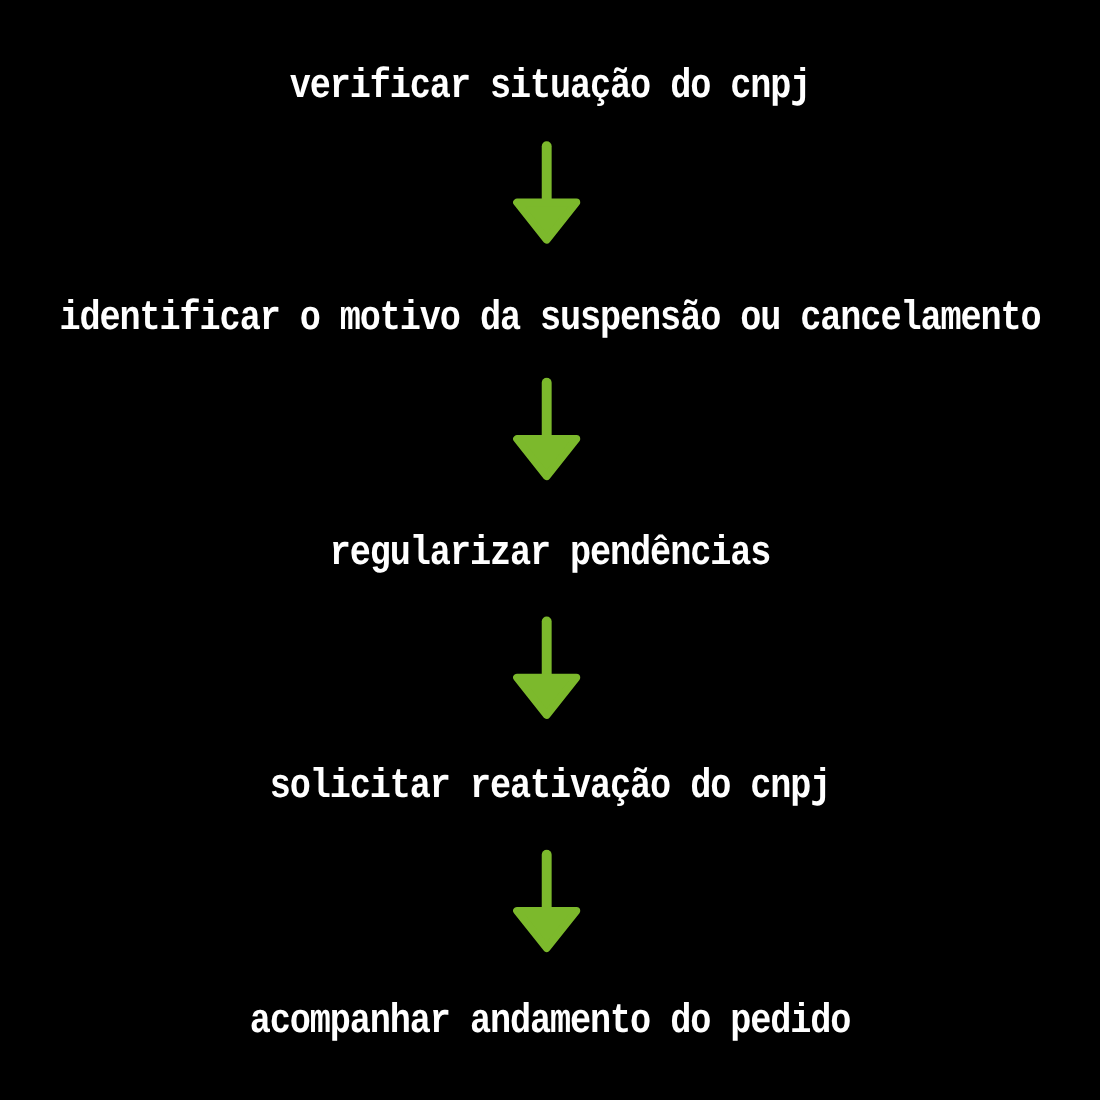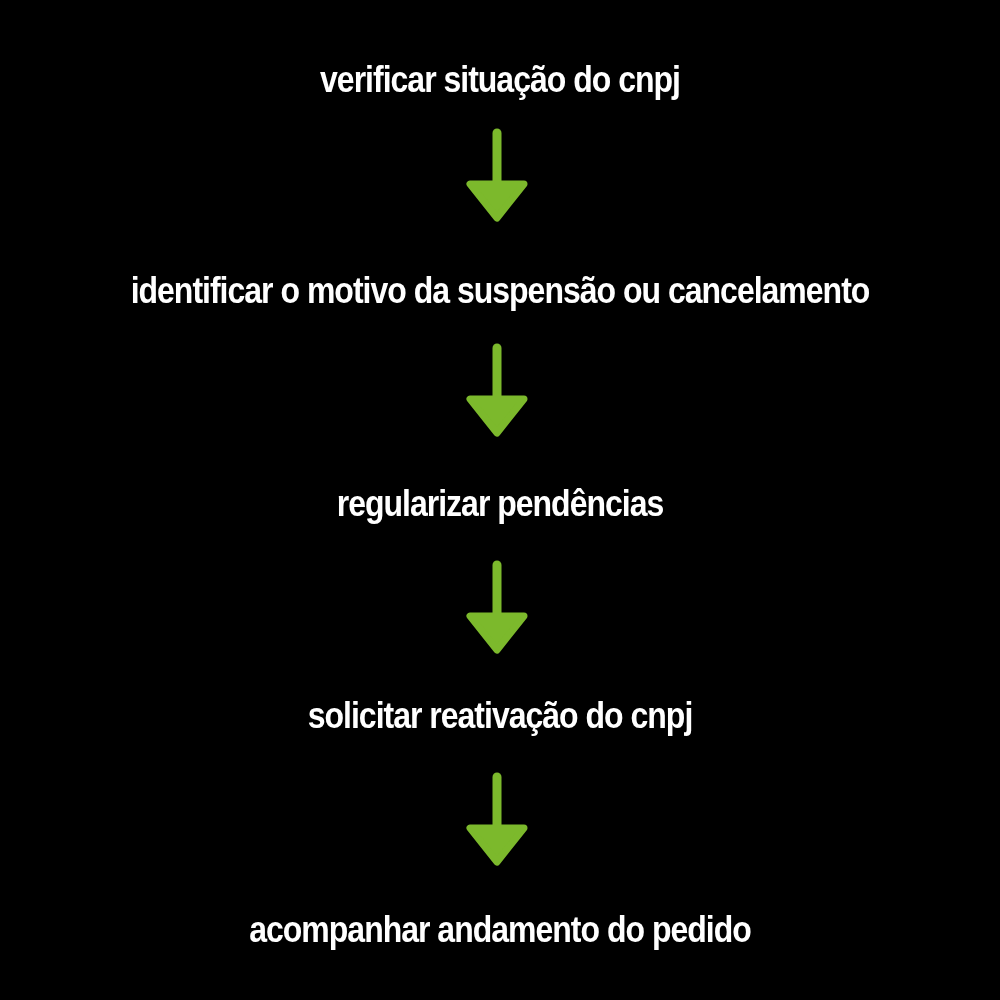--- a/index.html
+++ b/index.html
@@ -6,21 +6,21 @@
     margin: 0;
     padding: 0;
     background: var(--bg, #000);
   }
   .canvas {
     position: relative;
     width: 1000px;
     height: 1000px;
     background: var(--bg, #000);
     overflow: hidden;
-    font-family: Liberation Sans, sans-serif;
+    font-family: Liberation Mono, monospace;
   }
   .step-label {
     position: absolute;
     left: 0;
     width: 1000px;
     height: 46px;
     line-height: 46px;
     text-align: center;
     color: var(--text, #fff);
     font-size: 32px;

